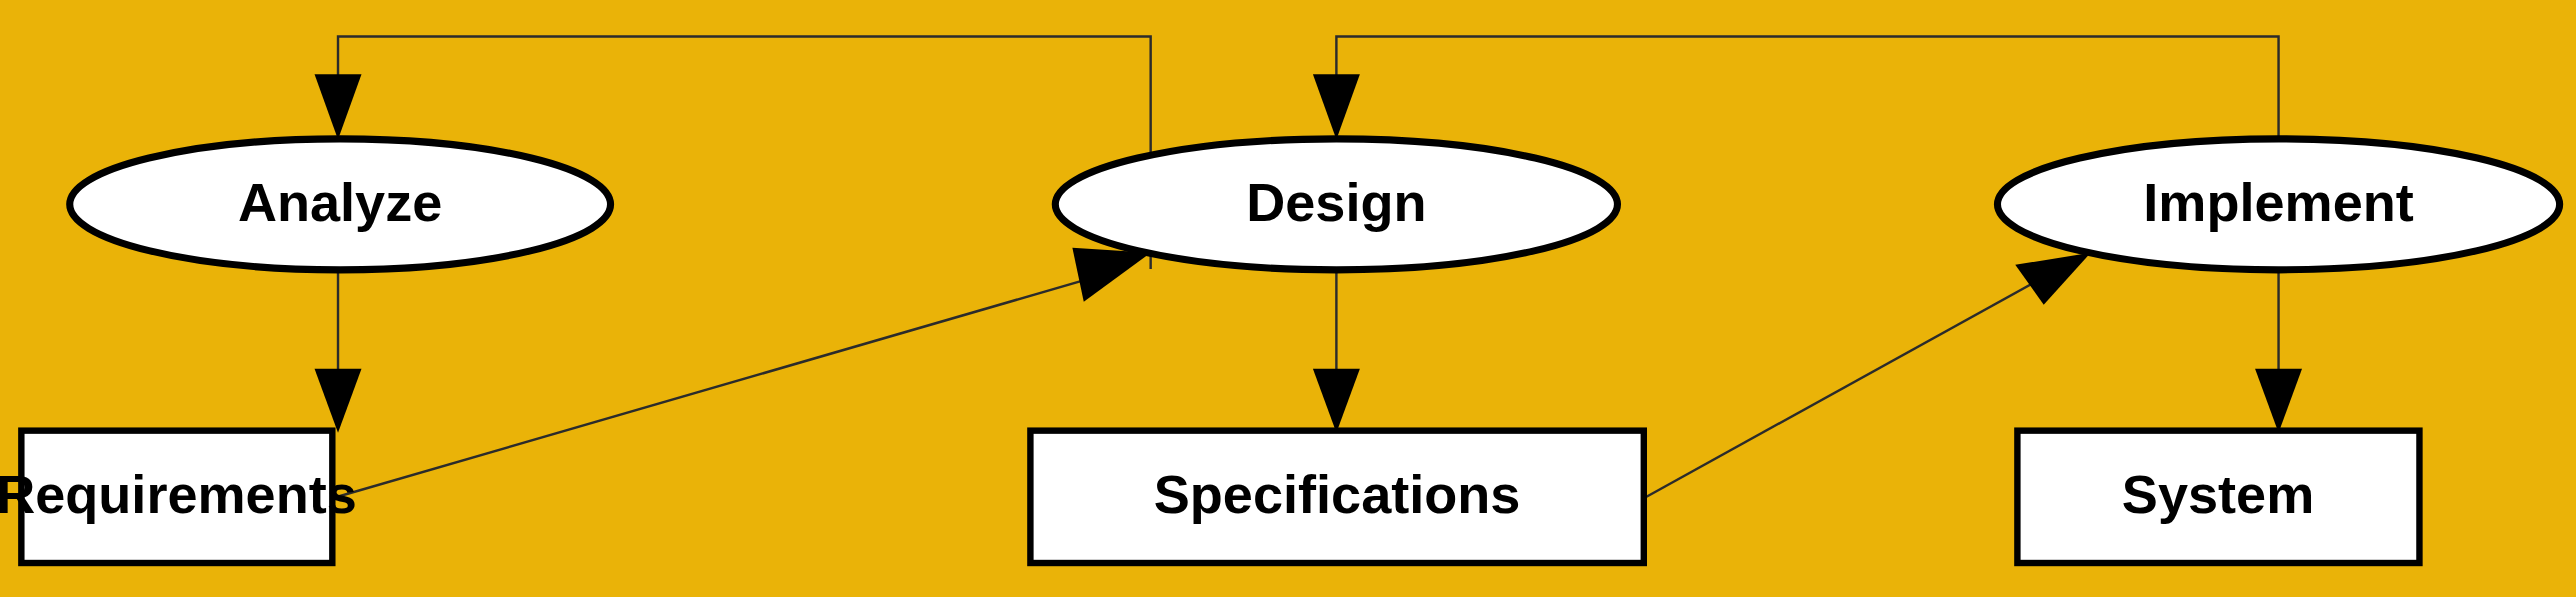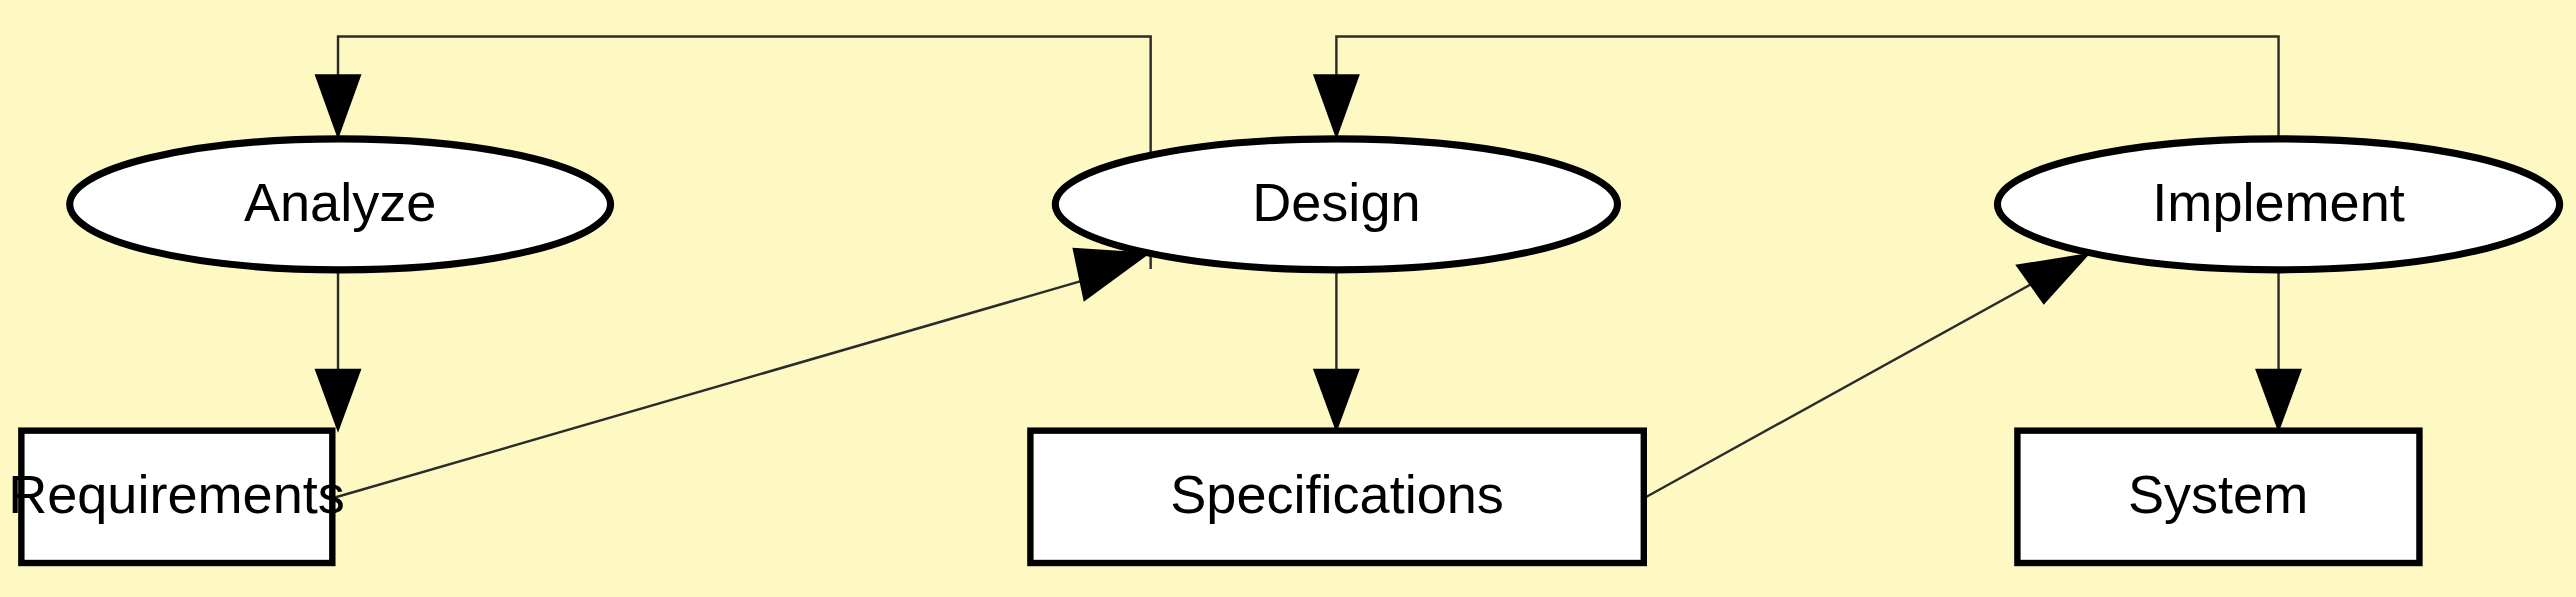--- a/index.html
+++ b/index.html
@@ -8,22 +8,23 @@
     padding: 0;
     background: #ffffff;
   }
   body {
     font-family: "Liberation Sans", sans-serif;
   }
   #diagram-root {
     position: relative;
     width: 2576px;
     height: 598px;
-    background: #fef9c3;
+    background: #eab308;
     overflow: hidden;
+    font-weight: bold;
   }
   #diagram-svg {
     position: absolute;
     top: 0;
     left: 0;
     width: 2576px;
     height: 598px;
     display: block;
   }
   .node-ellipse {

